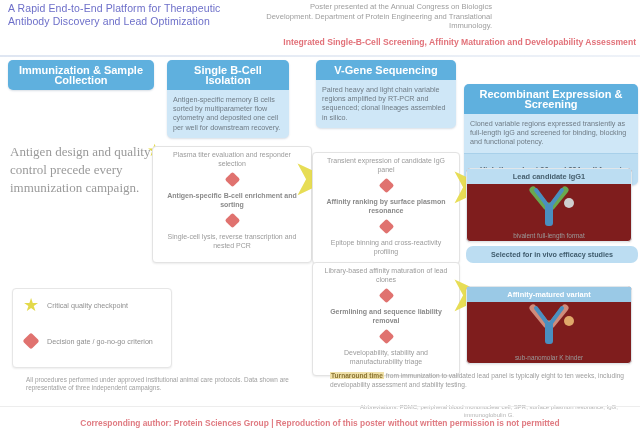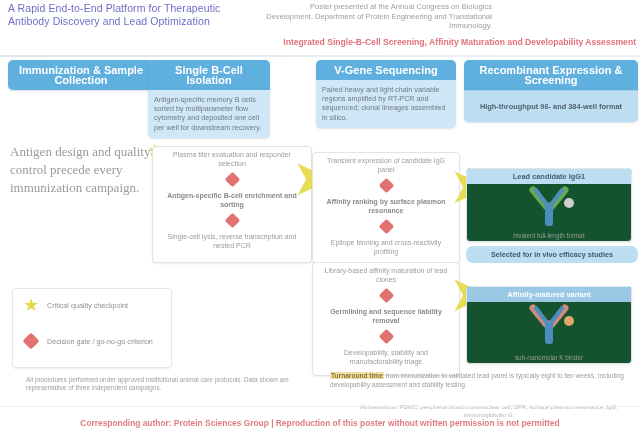--- a/index.html
+++ b/index.html
@@ -51,23 +51,23 @@
     padding:5px 6px 6px 6px;text-align:left;
   }
   .card-sub{
     background:#bcddf2;color:#50606d;
     font-size:7.4px;font-weight:700;line-height:9.4px;
     padding:11px 6px;text-align:center;
     border-top:1px solid #a8d0ea;
   }
 
   #card1{left:8px;width:146px;}
-  #card2{left:148px;width:122px;}
+  #card2{left:167px;width:122px;}
   #card3{left:316px;width:140px;}
-  #card4{left:464px;width:174px;}
+  #card4{left:464px;width:174px;margin-top:24px;}
 
   
   .left-row{
     position:absolute;left:10px;top:143px;width:148px;
     color:#9a9a9a;font-size:13px;line-height:18px;font-family:Liberation Serif, serif;
   }
 
   
   .flow{
     position:absolute;background:#ffffff;
@@ -106,21 +106,21 @@
     font-family:"DejaVu Sans", sans-serif;
     text-align:center;font-weight:700;
   }
   #chev1{left:292px;top:152px;}
   #chev2{left:449px;top:160px;}
   #chev3{left:449px;top:268px;}
 
   
   .ab-panel{
     position:absolute;left:466px;
-    background:#14532d;border:1px solid #e0e6ea;border-radius:4px;
+    background:#7f1d1d;border:1px solid #e0e6ea;border-radius:4px;
     box-shadow:0 1px 2px rgba(0,0,0,.08);
   }
   #ab1{top:168px;width:164px;height:72px;}
   #ab2{top:286px;width:164px;height:76px;}
 
   .ab-bar{
     background:#9ac9e6;color:#ffffff;
     font-size:7.4px;font-weight:700;line-height:9.4px;
     text-align:center;padding:3px 4px;
   }
@@ -205,20 +205,21 @@
     <div class="card-body">Antigen-specific memory B cells sorted by multiparameter flow cytometry and deposited one cell per well for downstream recovery.</div>
   </div>
 
   <div class="card" id="card3">
     <div class="card-head">V-Gene Sequencing</div>
     <div class="card-body">Paired heavy and light chain variable regions amplified by RT-PCR and sequenced; clonal lineages assembled in silico.</div>
   </div>
 
   <div class="card" id="card4">
     <div class="card-head">Recombinant Expression &amp; Screening</div>
+    <div class="card-body">Cloned variable regions expressed transiently as full-length IgG and screened for binding, blocking and functional potency.</div>
     <div class="card-sub">High-throughput 96- and 384-well format</div>
   </div>
 
 </div>
 
 <div class="left-row">Antigen design and quality control precede every immunization campaign.</div>
 <div class="star" id="star1">★</div>
 
 <div class="flow" id="flowA">
   <div class="frow">Plasma titer evaluation and responder selection</div>

